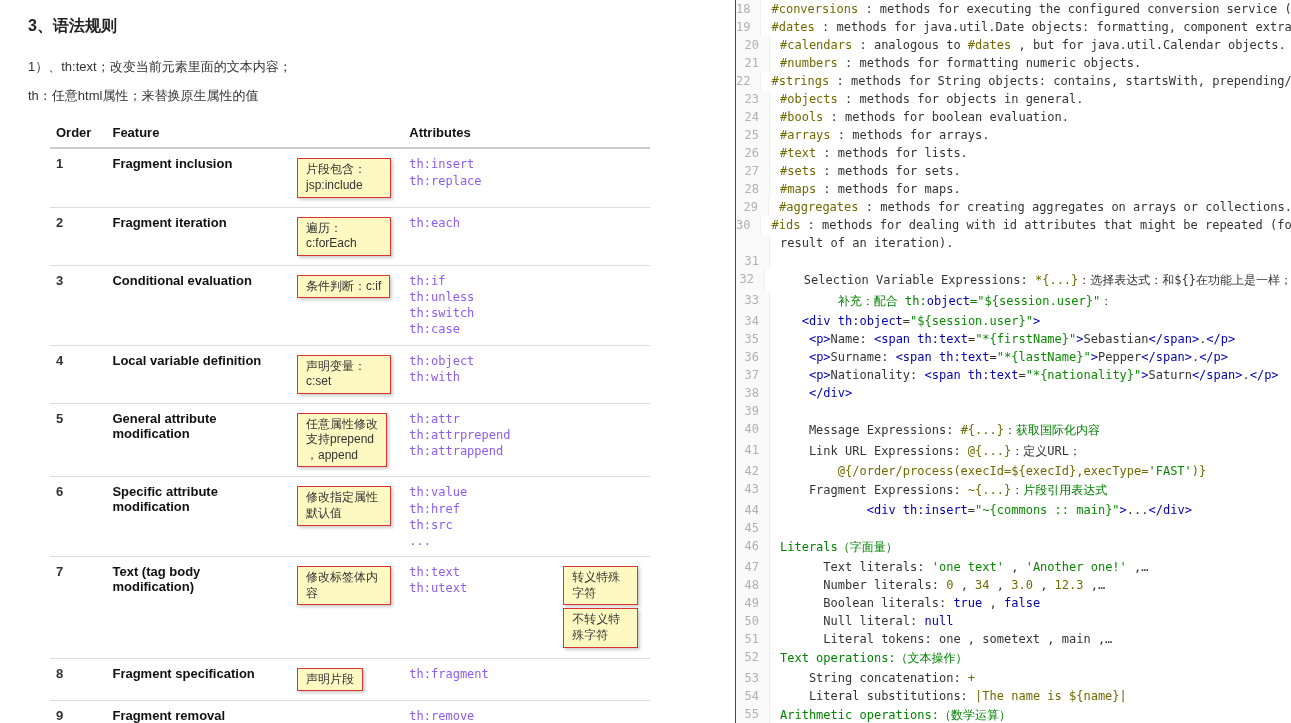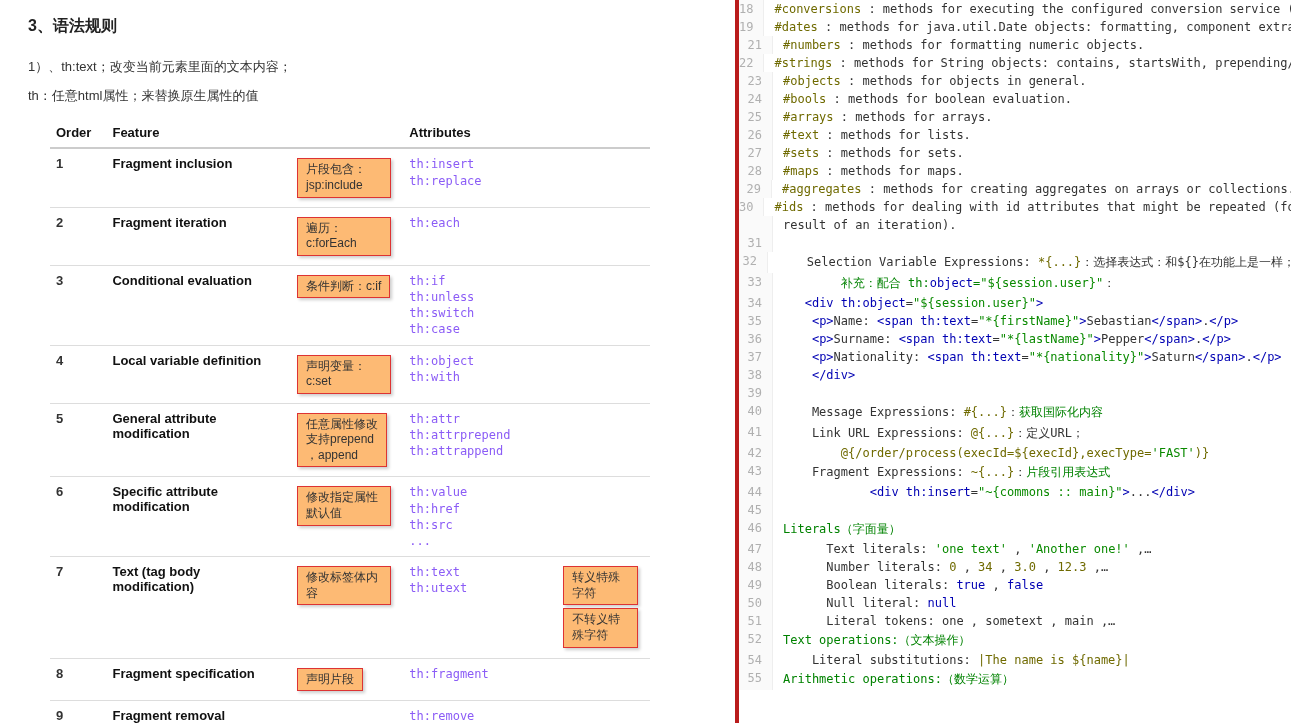--- a/index.html
+++ b/index.html
@@ -1,28 +1,28 @@
 <!DOCTYPE html>
 <html><head>
 <meta charset="utf-8">
 <style>
   html,body{margin:0;padding:0;font-family:-apple-system,BlinkMacSystemFont,"Segoe UI","Microsoft YaHei",sans-serif;color:#333;background:#fff;}
   *{box-sizing:border-box;}
   .page{display:flex;width:1291px;height:723px;overflow:hidden;}
   .left{width:735px;padding:10px 28px 0 28px;overflow:hidden;}
-  .right{width:556px;padding:0;border-left:4px solid #b91c1c;overflow:hidden;}
+  .right{width:556px;padding:0;border-left:1px solid #b91c1c;overflow:hidden;}
   h2{font-size:16px;font-weight:700;margin:6px 0 18px 0;color:#222;}
   .sub{font-size:13px;line-height:1.9;color:#333;margin:0 0 4px 0;}
   table{border-collapse:collapse;width:600px;margin:10px 0 0 22px;font-size:13px;}
   th,td{padding:7px 6px 7px 6px;vertical-align:top;text-align:left;border-bottom:1px solid #ddd;}
   th{font-weight:700;color:#111;border-bottom:2px solid #ccc;}
   td.ord{font-weight:700;width:60px;}
   td.feat{font-weight:700;width:220px;color:#111;}
   td.attrs{width:170px;color:#8b5cf6;font-family:monospace;font-size:12px;}
-  .callout{display:inline-block;background:#fdba74;border:1px solid #d33;padding:3px 8px;font-size:12px;margin:2px 6px 2px 0;box-shadow:2px 2px 3px rgba(0,0,0,0.2);font-family:"Microsoft YaHei",sans-serif;font-weight:400;white-space:pre-line;line-height:1.3;}
+  .callout{display:inline-block;background:#fef9c3;border:1px solid #d33;padding:3px 8px;font-size:12px;margin:2px 6px 2px 0;box-shadow:2px 2px 3px rgba(0,0,0,0.2);font-family:"Microsoft YaHei",sans-serif;font-weight:400;white-space:pre-line;line-height:1.3;}
   .codebox{border:1px solid #e0e0e0;border-radius:4px;margin:0 0 0 0;width:680px;font-family:Consolas,Monaco,monospace;font-size:12px;}
   .codeline{display:flex;}
   .ln{width:34px;text-align:right;padding:2px 8px 2px 0;color:#b0b0b0;border-right:1px solid #eee;user-select:none;background:#fafafa;}
   .lc{padding:2px 0 2px 8px;white-space:pre;}
   .right .codeline .ln{width:34px;padding-right:10px;}
   .right .lc{font-size:12px;padding-left:10px;}
   .c-kw{color:#0000b3;}
   .c-grn{color:#008200;}
   .c-gold{color:#6f6a00;}
   .c-str{color:#0a8a00;}
@@ -154,20 +154,24 @@
     <div class="codebox" style="border:none;width:556px;" id="rightcode">
         <div class="codeline">
           <div class="ln">18</div>
           <div class="lc"><span class="c-gold">#conversions</span> : methods for executing the configured conversion service (if</div>
         </div>
         <div class="codeline">
           <div class="ln">19</div>
           <div class="lc"><span class="c-gold">#dates</span> : methods for java.util.Date objects: formatting, component extract</div>
         </div>
         <div class="codeline">
+          <div class="ln">20</div>
+          <div class="lc"><span class="c-gold">#calendars</span> : analogous to <span class="c-gold">#dates</span> , but for java.util.Calendar objects.</div>
+        </div>
+        <div class="codeline">
           <div class="ln">21</div>
           <div class="lc"><span class="c-gold">#numbers</span> : methods for formatting numeric objects.</div>
         </div>
         <div class="codeline">
           <div class="ln">22</div>
           <div class="lc"><span class="c-gold">#strings</span> : methods for String objects: contains, startsWith, prepending/ap</div>
         </div>
         <div class="codeline">
           <div class="ln">23</div>
           <div class="lc"><span class="c-gold">#objects</span> : methods for objects in general.</div>
@@ -284,20 +288,24 @@
           <div class="ln">50</div>
           <div class="lc">      Null literal: <span class="c-kw">null</span></div>
         </div>
         <div class="codeline">
           <div class="ln">51</div>
           <div class="lc">      Literal tokens: one , sometext , main ,…</div>
         </div>
         <div class="codeline">
           <div class="ln">52</div>
           <div class="lc"><span class="c-grn">Text operations:（文本操作）</span></div>
+        </div>
+        <div class="codeline">
+          <div class="ln">53</div>
+          <div class="lc">    String concatenation: <span class="c-gold">+</span></div>
         </div>
         <div class="codeline">
           <div class="ln">54</div>
           <div class="lc">    Literal substitutions: <span class="c-gold">|The name is ${name}|</span></div>
         </div>
         <div class="codeline">
           <div class="ln">55</div>
           <div class="lc"><span class="c-grn">Arithmetic operations:（数学运算）</span></div>
         </div>
       </div>

